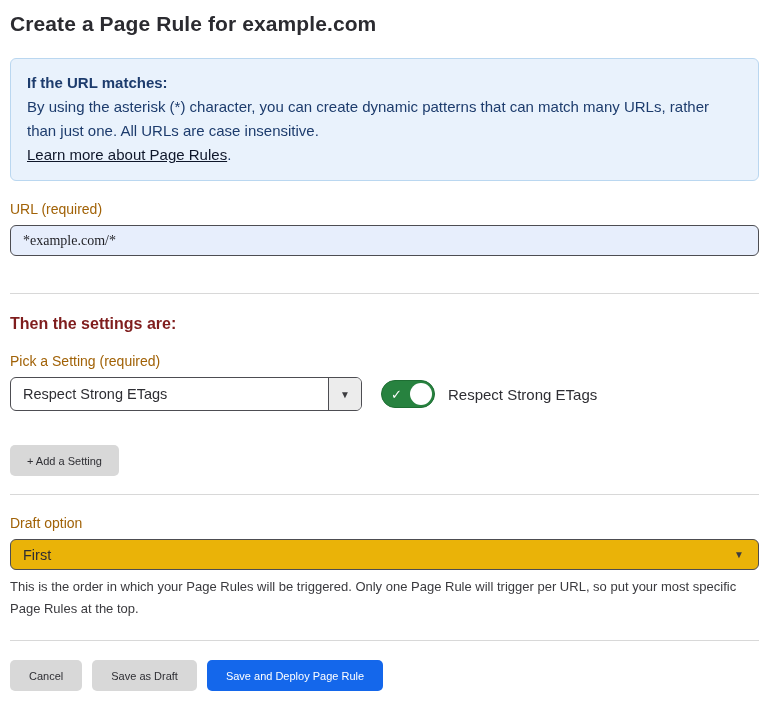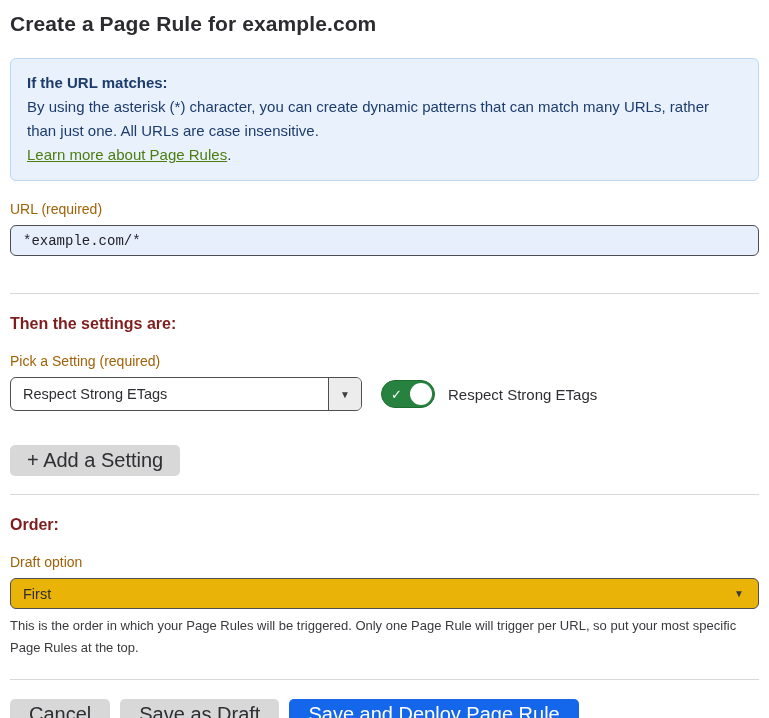--- a/index.html
+++ b/index.html
@@ -32,21 +32,21 @@
     padding: 12px 16px 13px 16px;
     color: #1d3c6d;
     font-size: 15px;
     line-height: 24px;
   }
   .info-box .info-heading {
     font-weight: 700;
     display: block;
   }
   .info-box a {
-    color: #4d7c0f;
+    color: #0f172a;
     text-decoration: underline;
     cursor: pointer;
   }
   
   .field-label {
     display: block;
     font-size: 14px;
     color: #a16207;
     margin-top: 20px;
     margin-bottom: 8px;
@@ -54,21 +54,21 @@
   
   .url-input {
     width: 749px;
     height: 31px;
     background: #e7eefc;
     border: 1px solid #4d4d52;
     border-radius: 6px;
     padding: 0 12px;
     font-size: 14px;
     color: #1f1f24;
-    font-family: Liberation Mono, monospace;
+    font-family: Liberation Serif, serif;
     outline: none;
     display: block;
   }
   .divider {
     border: none;
     border-top: 1px solid #d8d8d8;
     margin: 0;
   }
   .divider-1 { margin-top: 37px; }
   .divider-2 { margin-top: 18px; }
@@ -148,21 +148,21 @@
     margin-left: 13px;
     font-size: 15px;
     color: #2e2e33;
   }
   
   .btn {
     display: inline-block;
     border: none;
     border-radius: 5px;
     font-family: "Liberation Sans", sans-serif;
-    font-size: 20px;
+    font-size: 11px;
     cursor: pointer;
   }
   .btn-gray {
     background: #d8d8d8;
     color: #2e2e33;
   }
   .add-setting-btn {
     height: 31px;
     padding: 0 17px;
     margin-top: 34px;
@@ -240,21 +240,20 @@
       <span class="toggle-check">✓</span>
       <span class="toggle-knob"></span>
     </div>
     <span class="toggle-label">Respect Strong ETags</span>
   </div>
 
   <button class="btn btn-gray add-setting-btn">+ Add a Setting</button>
 
   <hr class="divider divider-2">
 
-  <h2 class="section-heading">Order:</h2>
 
   <label class="field-label">Draft option</label>
 
   <div class="order-select">
     <span class="os-value">First</span>
     <span class="os-arrow">▼</span>
   </div>
 
   <p class="help-text">This is the order in which your Page Rules will be triggered. Only one Page Rule will trigger per URL, so put your most specific Page Rules at the top.</p>
 

